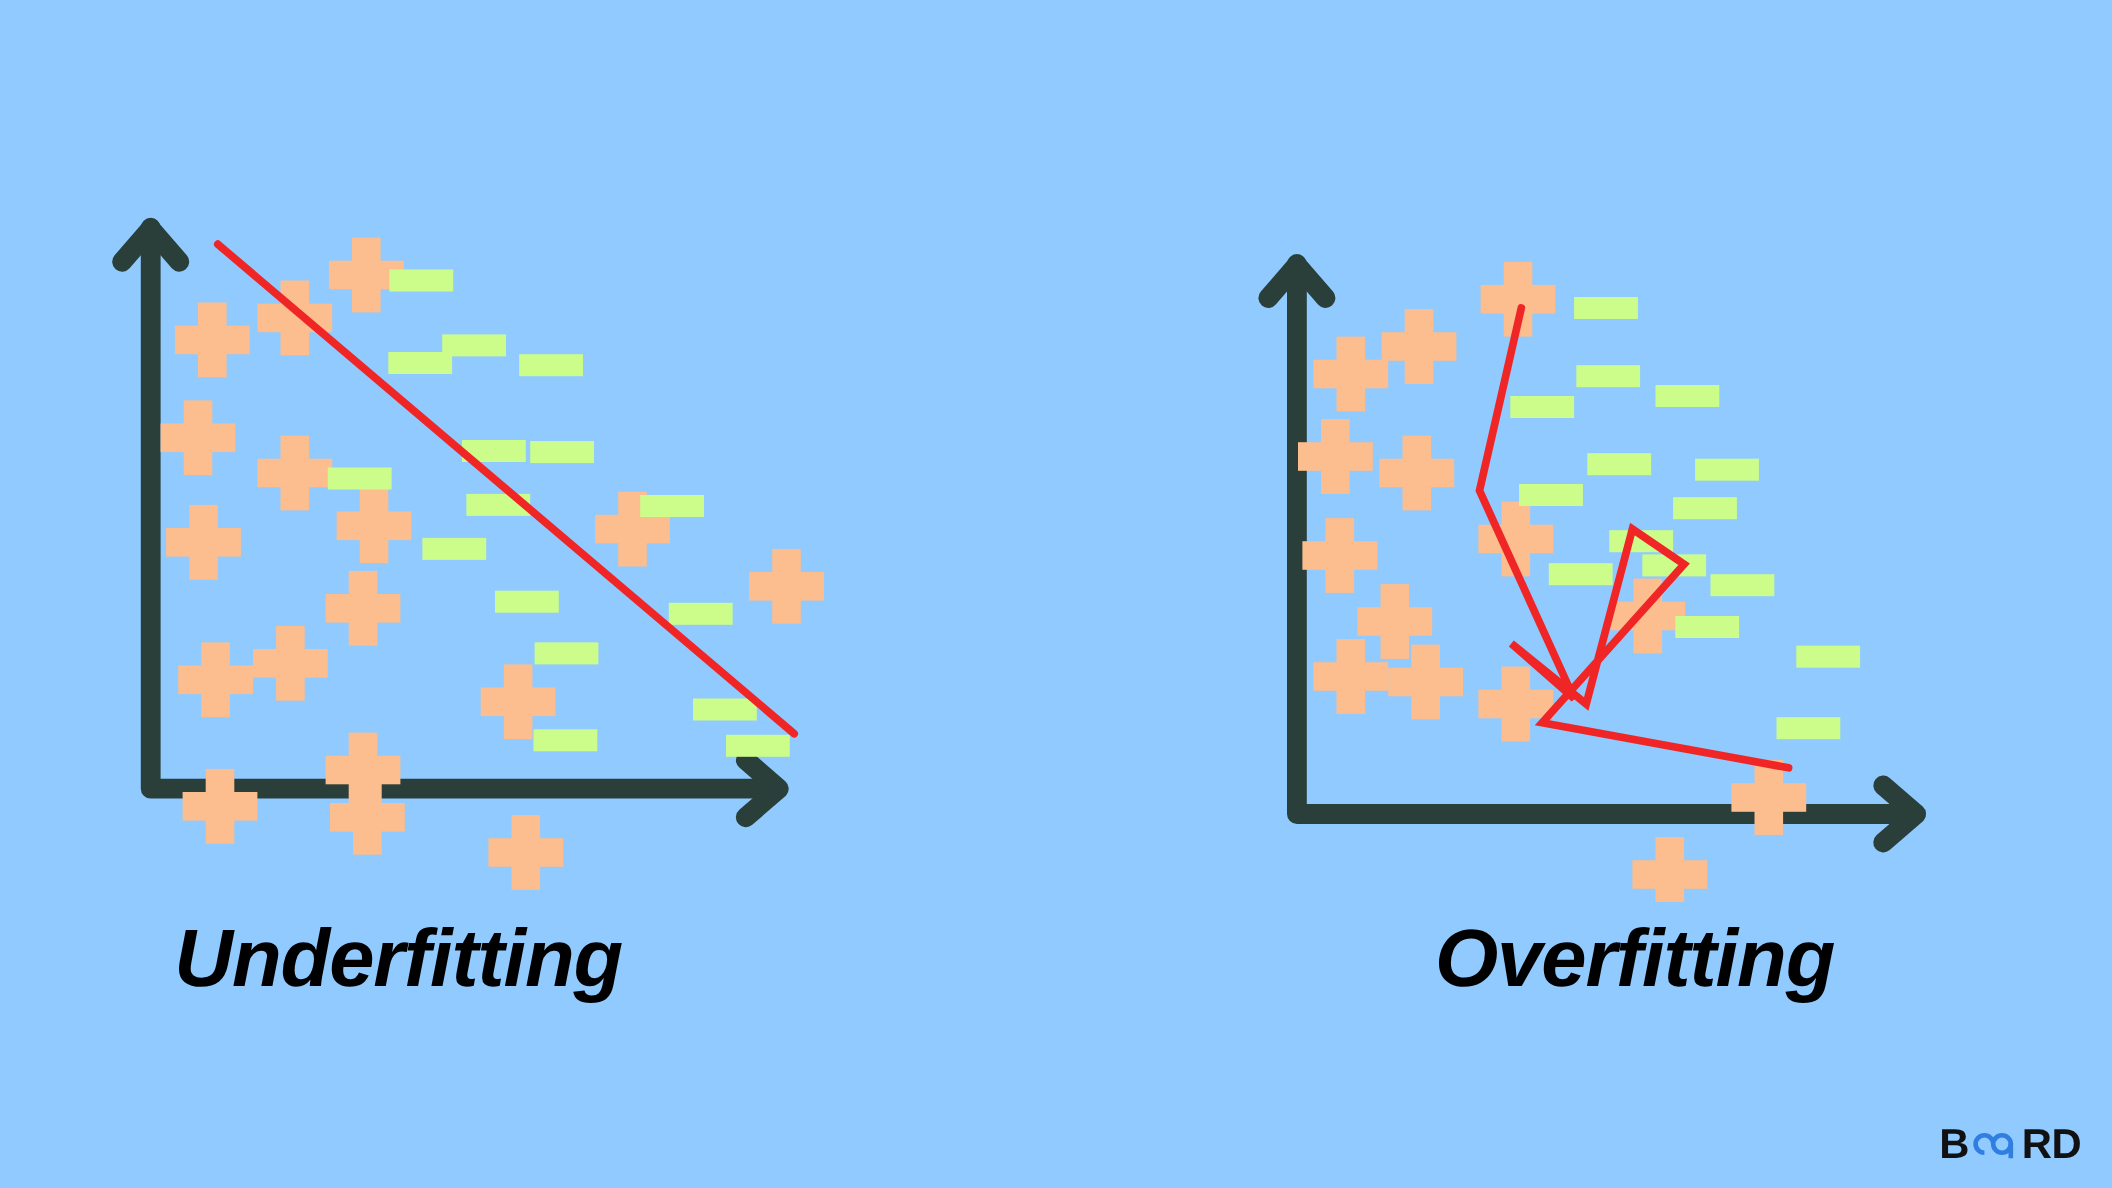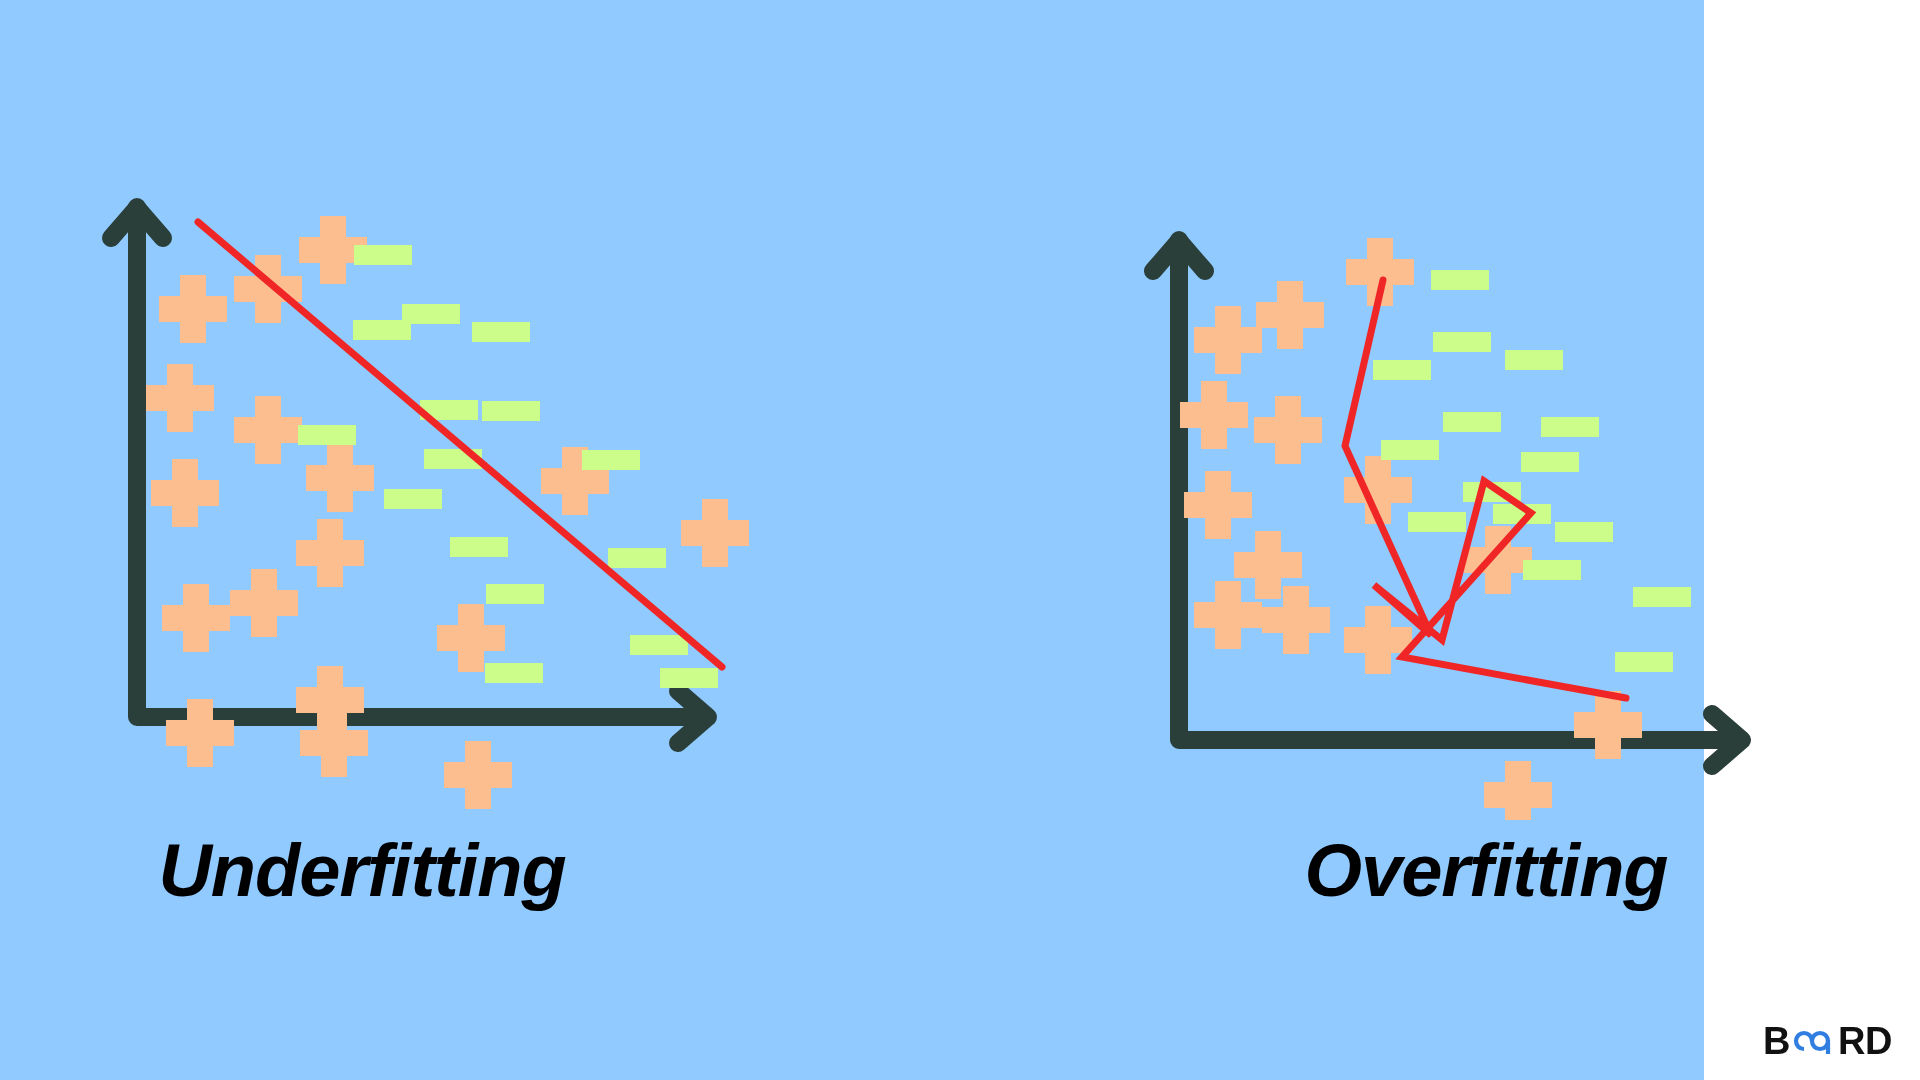--- a/index.html
+++ b/index.html
@@ -7,21 +7,21 @@
     padding: 0;
   }
   body {
     width: 1920px;
     height: 1080px;
     overflow: hidden;
     font-family: "Liberation Sans", sans-serif;
   }
   #stage {
     position: relative;
-    width: 1704px;
+    width: 1920px;
     height: 1080px;
     background: #90caff;
   }
   .panel {
     position: absolute;
     top: 0;
     height: 1080px;
   }
   #panel-underfitting { left: 0; width: 960px; }
   #panel-overfitting  { left: 906px; width: 960px; }

